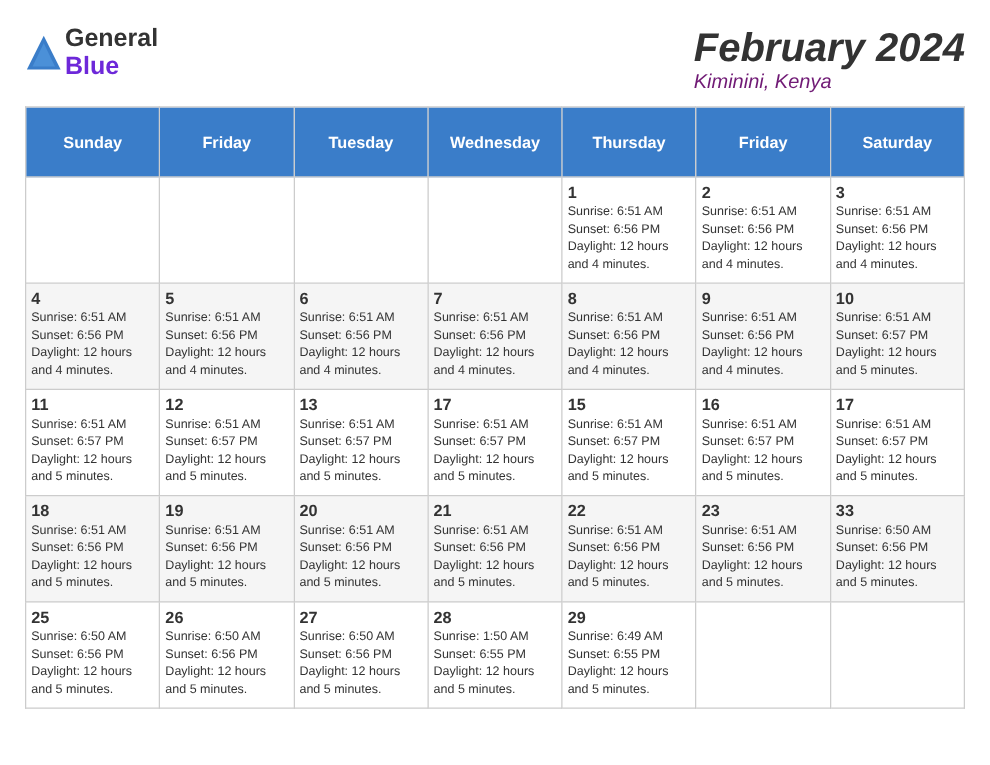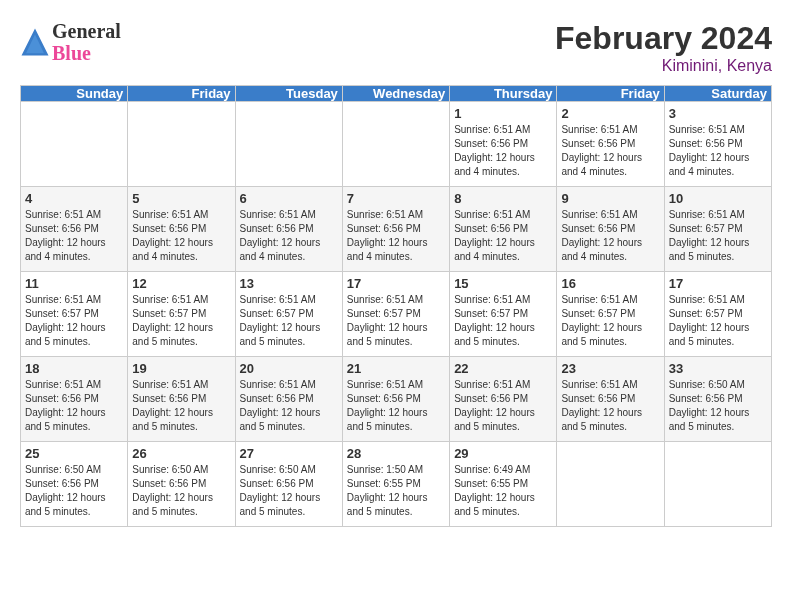--- a/index.html
+++ b/index.html
@@ -12,49 +12,49 @@
     }
     .header {
       display: flex;
       justify-content: space-between;
       align-items: flex-start;
       margin-bottom: 10px;
     }
     .logo {
       display: flex;
       align-items: center;
-      font-family: Liberation Serif, serif;
     }
     .logo-icon {
       width: 30px;
       height: 30px;
       margin-right: 2px;
     }
     .title-block {
-      text-align: right;
+      text-align: left;
+      font-style: italic;
     }
     .month-title {
       font-size: 32px;
       font-weight: bold;
       color: #333;
     }
     .location {
       font-size: 16px;
       color: #701a75;
     }
     table {
       width: 100%;
       border-collapse: collapse;
       font-size: 11px;
     }
     th {
       background-color: #3a7dc9;
       color: #fff;
-      padding: 0 4px;
-      text-align: right;
+      padding: 20px 4px;
+      text-align: center;
       font-size: 13px;
       font-weight: bold;
       border: 1px solid #ccc;
       margin-top: 35px;
     }
     td {
       border: 1px solid #ccc;
       vertical-align: top;
       padding: 4px;
       height: 85px;
@@ -88,21 +88,21 @@
 <div class="header">
   <div class="logo">
     <svg class="logo-icon" viewBox="0 0 40 40" xmlns="http://www.w3.org/2000/svg">
       <polygon points="20,2 38,38 2,38" fill="#3a7dc9"></polygon>
       <polygon points="20,10 32,35 8,35" fill="#5ba3e8" opacity="0.5"></polygon>
     </svg>
     <div>
       <div style="font-size:20px; font-weight:bold; color:#333; line-height:1.1;">
         <span>General</span>
       </div>
-      <div style="font-size:20px; font-weight:bold; color:#ec4899; line-height:1.1;">
+      <div style="font-size:20px; font-weight:bold; color:#6d28d9; line-height:1.1;">
         <span>Blue</span>
       </div>
     </div>
   </div>
   <div class="title-block">
     <div class="month-title">February 2024</div>
     <div class="location">Kiminini, Kenya</div>
   </div>
 </div>
 

